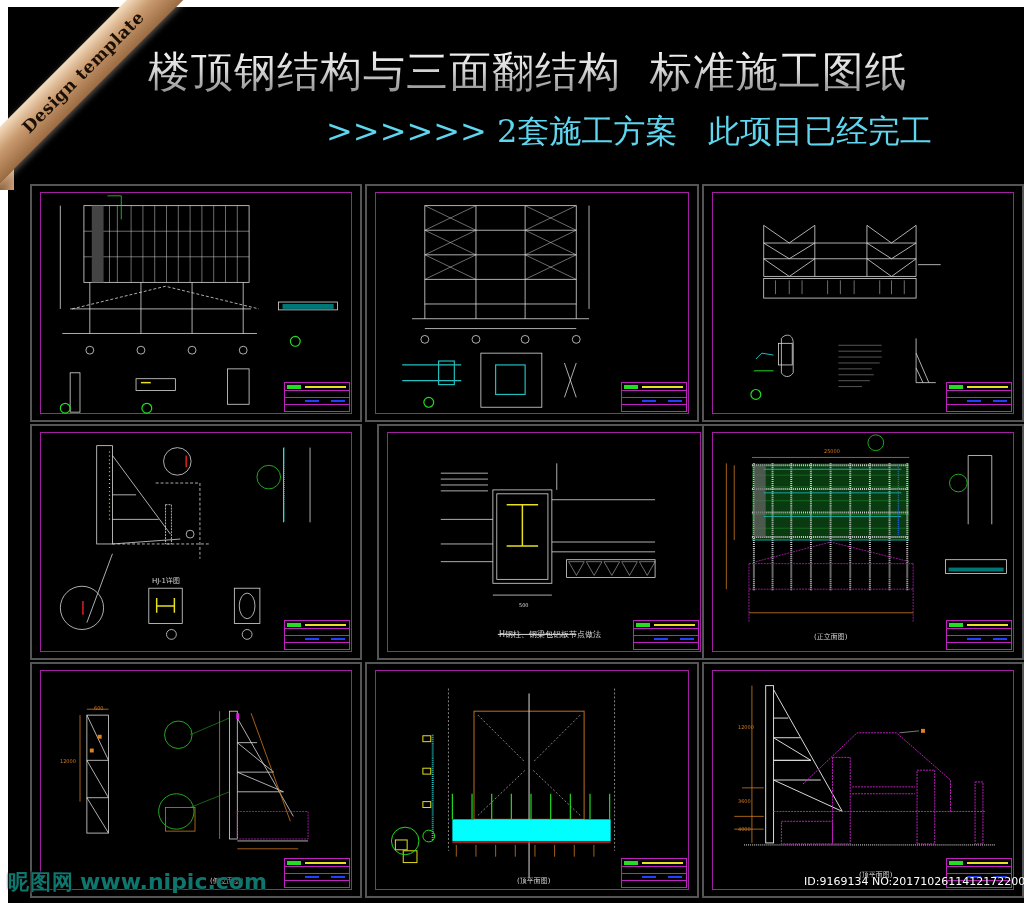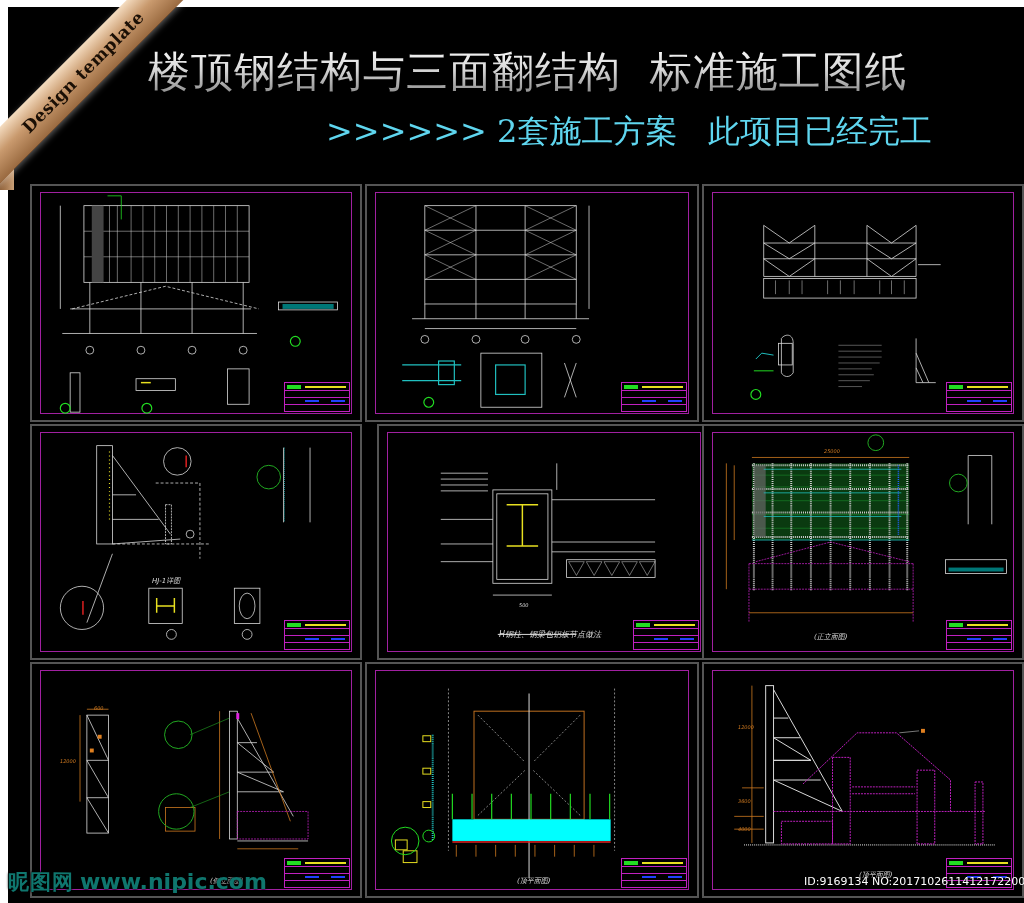--- a/index.html
+++ b/index.html
@@ -8,21 +8,21 @@
   .ribbon{position:absolute;left:0;top:0;width:200px;height:200px;overflow:hidden;z-index:5;}
   .ribbon-band{position:absolute;left:-62px;top:52px;width:290px;height:40px;transform:rotate(-45deg);
     background:linear-gradient(180deg,#f4dcc0 0%,#c99a6e 45%,#9a6a40 100%);box-shadow:0 2px 6px rgba(255,255,255,.35);
     display:flex;align-items:center;justify-content:center;}
   .ribbon-text{font-family:"DejaVu Serif",serif;font-weight:bold;font-size:17px;color:#1a0f05;letter-spacing:.5px;}
   .ribbon-tail{position:absolute;left:0;top:150px;width:14px;height:40px;background:linear-gradient(90deg,#8a5a30,#caa078);}
   .title{position:absolute;left:148px;top:44px;font-family:"DejaVu Sans",sans-serif;font-weight:normal;font-size:42px;
     letter-spacing:1px;background:linear-gradient(180deg,#ffffff 0%,#d8d8d8 45%,#7a7a7a 100%);-webkit-background-clip:text;
     background-clip:text;color:transparent;white-space:pre;}
   .subtitle{position:absolute;left:326px;top:110px;font-family:"DejaVu Serif",serif;font-size:32px;color:#5fd6ef;white-space:pre;}
-  .grid{position:absolute;left:22px;top:179px;width:1002px;height:712px;font-style:italic;}
+  .grid{position:absolute;left:22px;top:179px;width:1002px;height:712px;}
   .sheet{position:absolute;background:#000;border:2px solid #555;box-sizing:border-box;}
   .sheet .inner{position:absolute;left:8px;top:6px;right:8px;bottom:6px;border:1.5px solid #a020a0;}
   .sheet svg{position:absolute;left:0;top:0;width:100%;height:100%;}
   .tb{position:absolute;right:10px;bottom:8px;width:64px;height:28px;border:1px solid #c020c0;}
   .tb .r{position:absolute;left:0;right:0;height:7px;border-bottom:1px solid #c020c0;}
   .tb .g{position:absolute;left:2px;width:14px;height:4px;background:#22dd22;}
   .tb .y{position:absolute;left:20px;right:3px;height:2px;background:#e8e020;}
   .tb .b{position:absolute;height:2px;background:#2040ff;}
   .caption{position:absolute;color:#ddd;font-size:7px;font-family:"DejaVu Sans",sans-serif;white-space:nowrap;}
   .watermark{position:absolute;left:8px;top:868px;font-family:"DejaVu Sans",sans-serif;font-weight:bold;font-size:22px;color:#0f766e;

